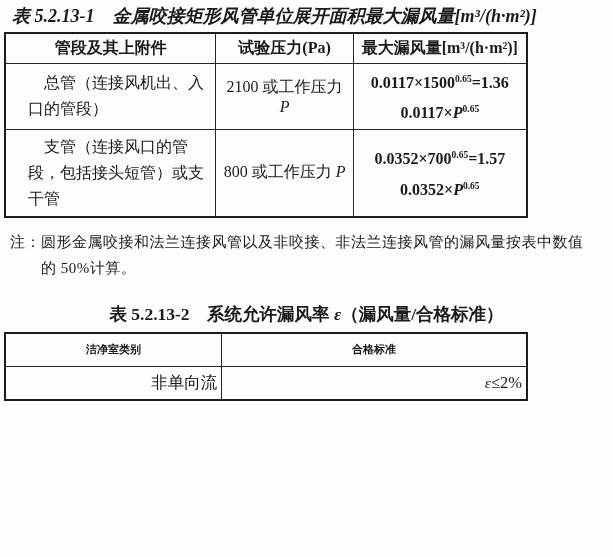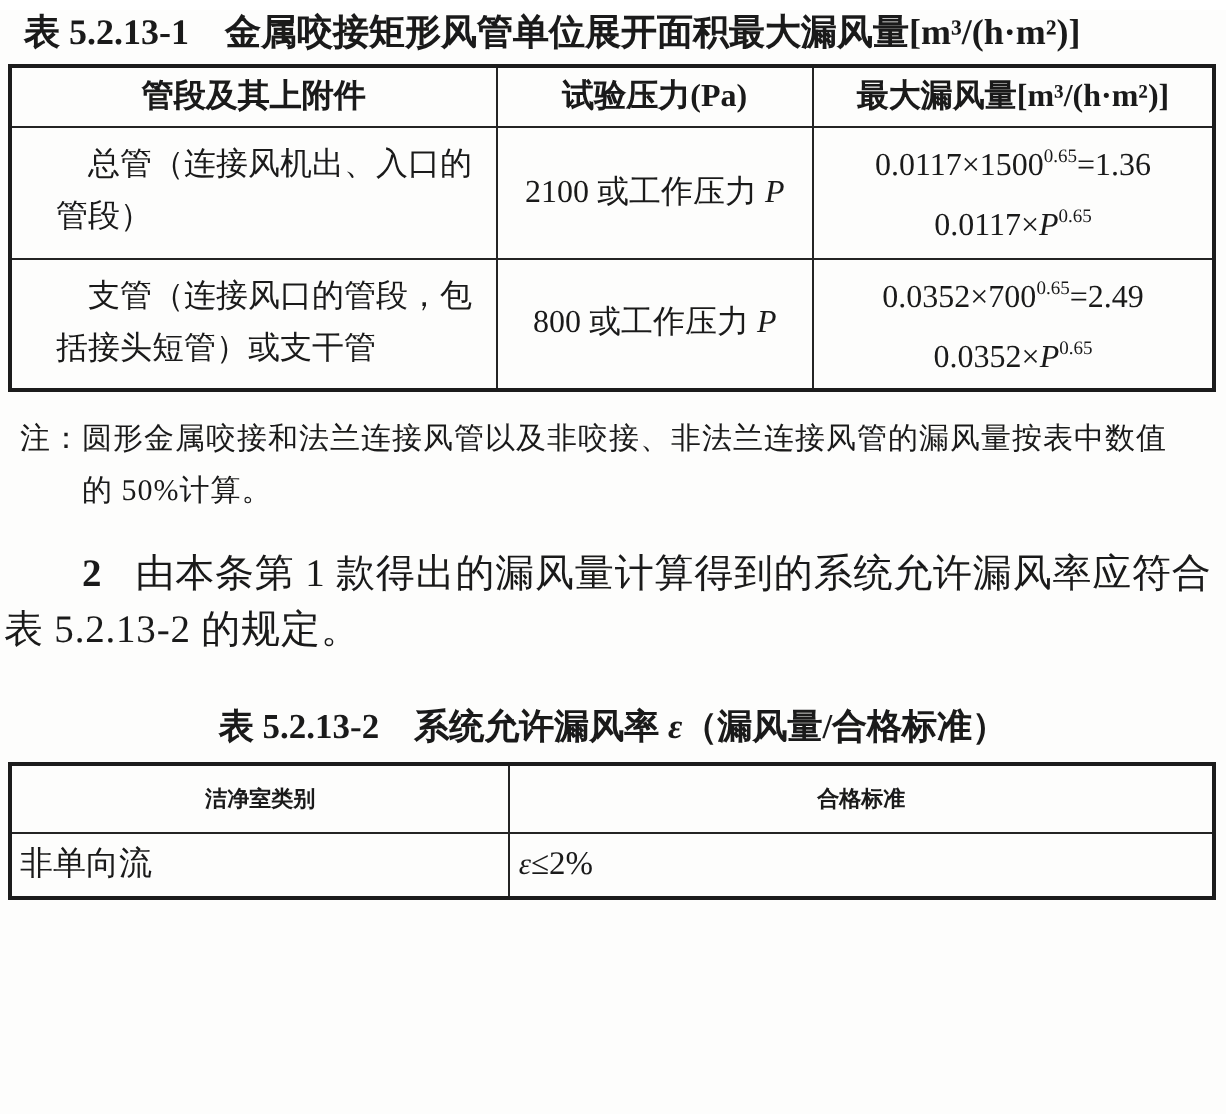--- a/index.html
+++ b/index.html
@@ -11,28 +11,28 @@
     overflow: hidden;
   }
   .page { position: relative; width: 613px; height: 557px; background: #fdfdfc; }
 
   .tbl-title {
     font-weight: bold;
     font-size: 18px;
     line-height: 22px;
     white-space: nowrap;
   }
-  .t1 { margin: 5px 0 4px 12px; }
+  .t1 { margin: 5px 0 4px 12px; font-style: italic; }
   .t2 { margin: 22px 0 0 0; text-align: center; font-size: 17.5px; }
   .t2 i { font-weight: bold; }
 
   table.tbl {
     border-collapse: collapse;
     table-layout: fixed;
-    width: 604px;
+    width: 524px;
     margin: 5px 0 0 4px;
     border: 2.5px solid #1c1c1c;
   }
   table.tbl th, table.tbl td {
     border: 1.5px solid #242424;
     font-size: 16px;
     vertical-align: middle;
   }
   table.tbl th {
     font-weight: bold;
@@ -42,21 +42,21 @@
   }
   table.tbl1 td { height: 66px; }
   td.seg {
     text-align: left;
     padding: 4px 8px 4px 22px;
     line-height: 26px;
   }
   td.seg p { text-indent: 1em; }
   td.ctr { text-align: center; padding: 2px 4px; }
   td.formula { font-size: 15.5px; }
-  .fline { line-height: 26px; white-space: nowrap; }
+  .fline { line-height: 26px; white-space: nowrap; font-weight: bold; }
   .fline sup { font-size: 9.5px; vertical-align: super; }
   .fline i, td.ctr i { font-style: italic; }
 
   .note {
     display: flex;
     margin: 11px 6px 0 10px;
     font-size: 15px;
     line-height: 26px;
     letter-spacing: 0.5px;
   }
@@ -68,21 +68,21 @@
     width: 609px;
     font-size: 19.5px;
     line-height: 28px;
     text-indent: 2em;
     letter-spacing: 0.4px;
   }
   .clause-num { font-weight: bold; margin-right: 0.85em; }
 
   table.tbl2 { margin-top: 7px; }
   table.tbl2 th { height: 34px; font-size: 11px; }
-  table.tbl2 td { height: 33px; text-align: left; font-size: 16.5px; padding: 2px 4px; }
+  table.tbl2 td { height: 33px; text-align: right; font-size: 16.5px; padding: 2px 4px; }
   table.tbl2 td i { font-style: italic; font-size: 15.5px; }
 </style>
 </head>
 <body>
 
 <div class="page">
 
   <h3 class="tbl-title t1">表 5.2.13-1　金属咬接矩形风管单位展开面积最大漏风量[m³/(h·m²)]</h3>
 
   <table class="tbl tbl1">
@@ -112,35 +112,32 @@
         </td>
       </tr>
       <tr>
         <td class="seg">
           <p>支管（连接风口的管段，包括接头短管）或支干管</p>
         </td>
         <td class="ctr">
           <span>800 或工作压力 </span><i>P</i>
         </td>
         <td class="ctr formula">
-          <div class="fline"><span>0.0352×700</span><sup>0.65</sup><span>=2.49</span></div>
+          <div class="fline"><span>0.0352×700</span><sup>0.65</sup><span>=1.57</span></div>
           <div class="fline"><span>0.0352×</span><i>P</i><sup>0.65</sup></div>
         </td>
       </tr>
     </tbody>
   </table>
 
   <div class="note">
     <span class="note-label">注：</span>
     <span class="note-text">圆形金属咬接和法兰连接风管以及非咬接、非法兰连接风管的漏风量按表中数值的 50%计算。</span>
   </div>
 
-  <p class="body-para">
-    <b class="clause-num">2</b><span>由本条第 1 款得出的漏风量计算得到的系统允许漏风率应符合表 5.2.13-2 的规定。</span>
-  </p>
 
   <h3 class="tbl-title t2">
     <span>表 5.2.13-2　系统允许漏风率 </span><i>ε</i><span>（漏风量/合格标准）</span>
   </h3>
 
   <table class="tbl tbl2">
     <colgroup>
         <col style="width:41.5%">
         <col style="width:58.5%">
       </colgroup>

